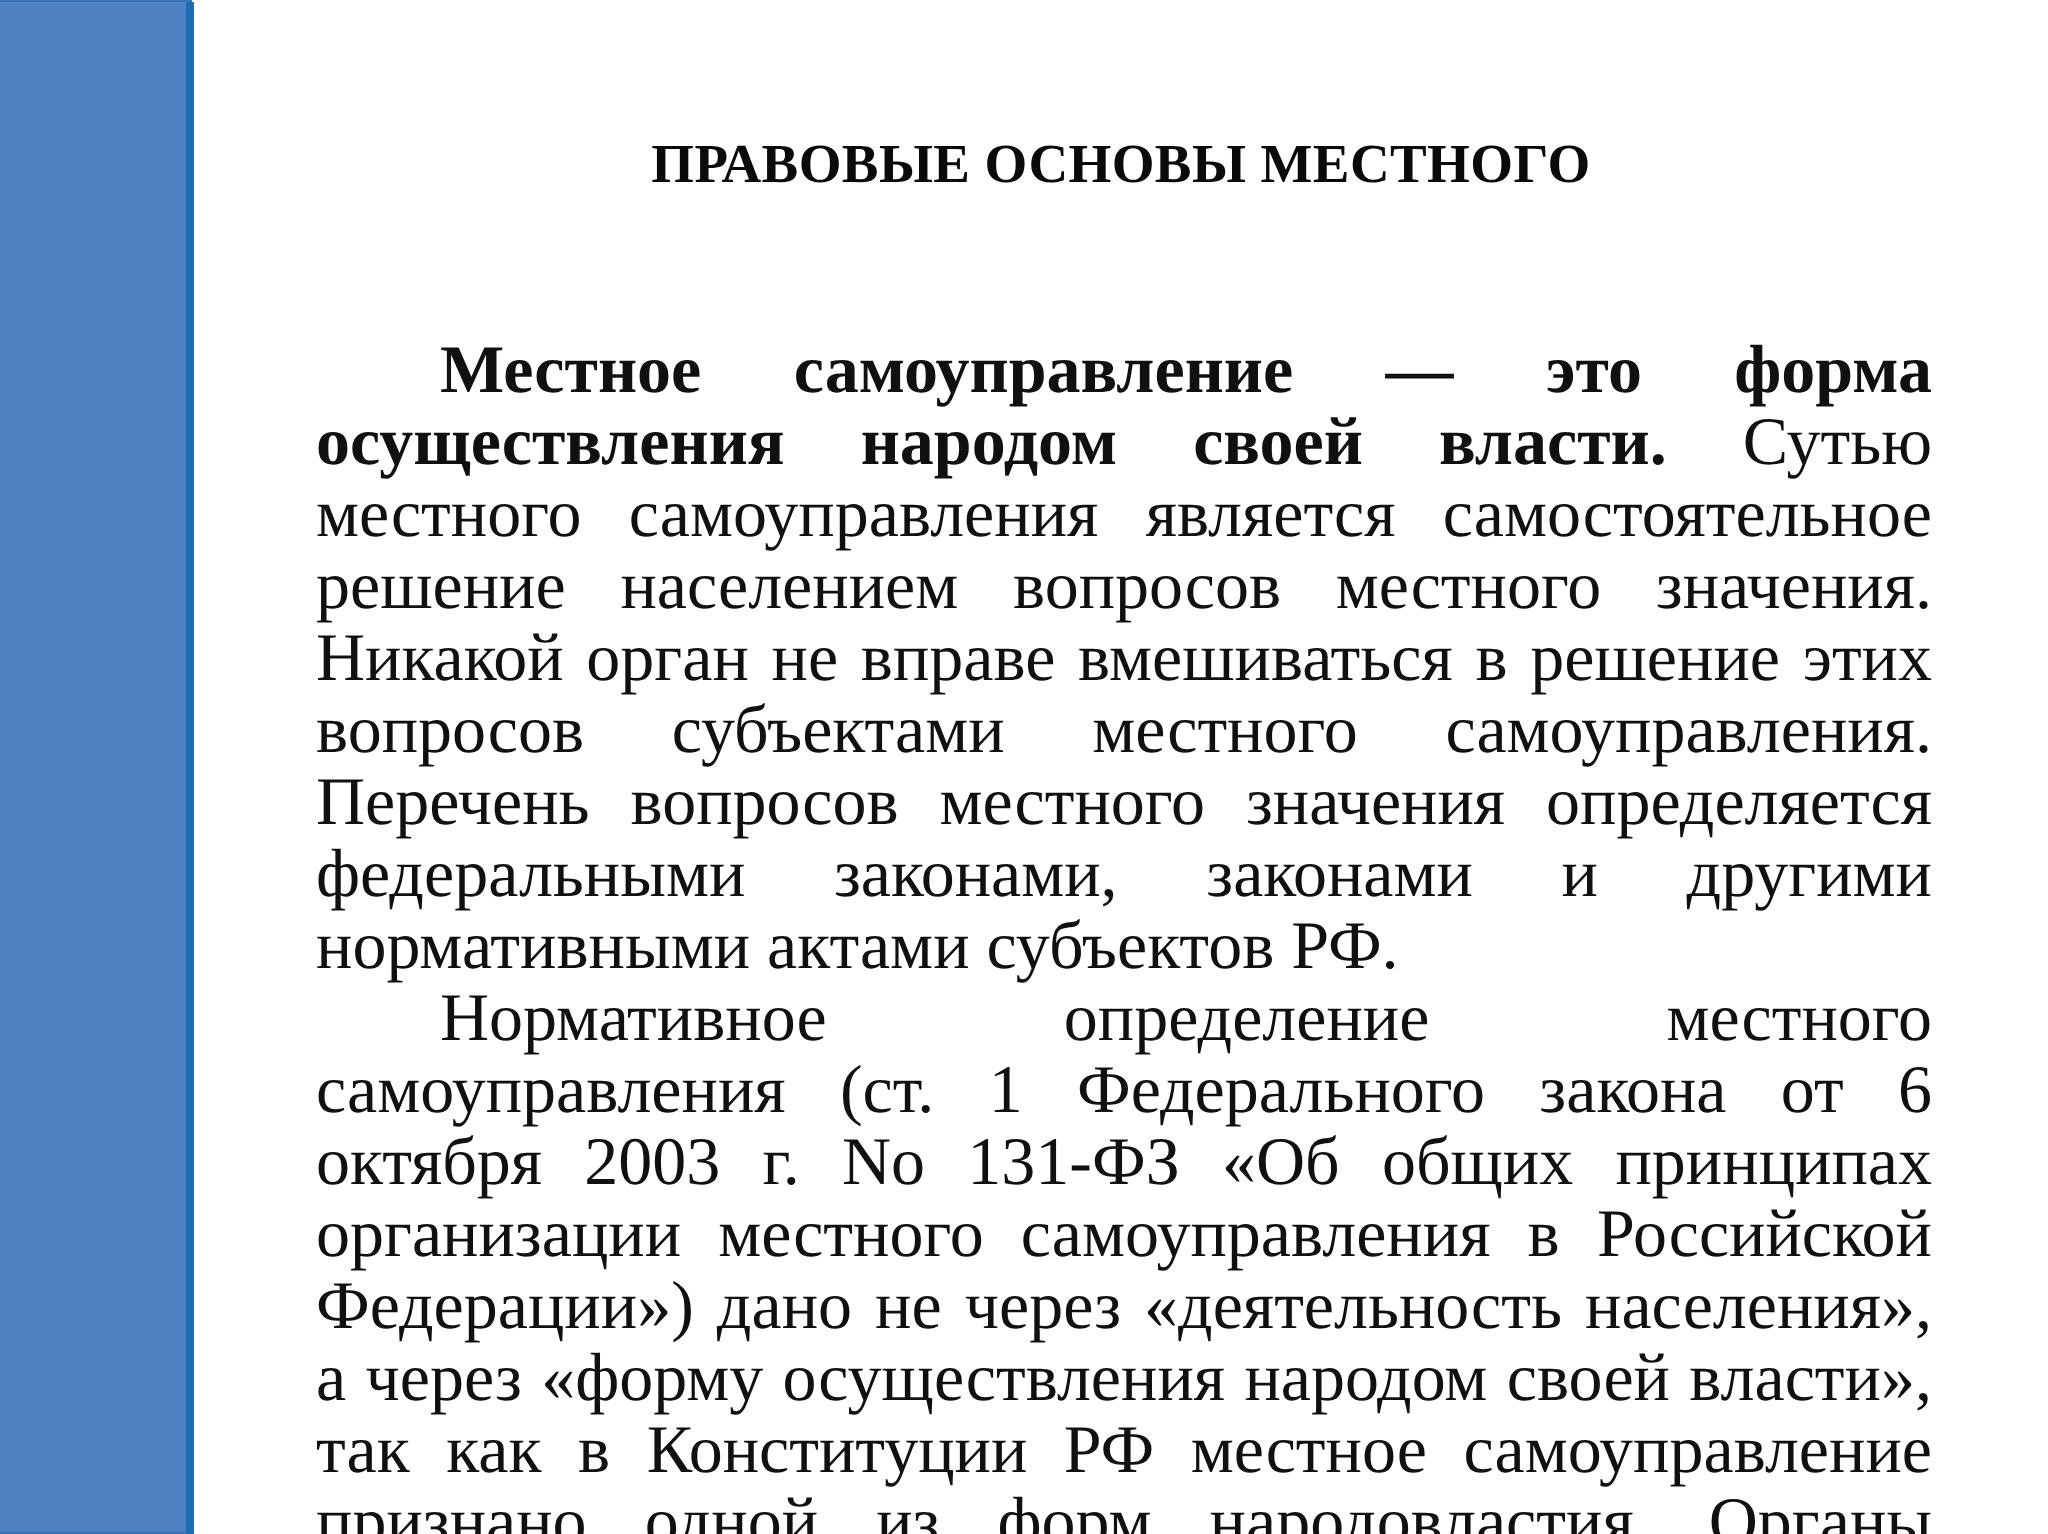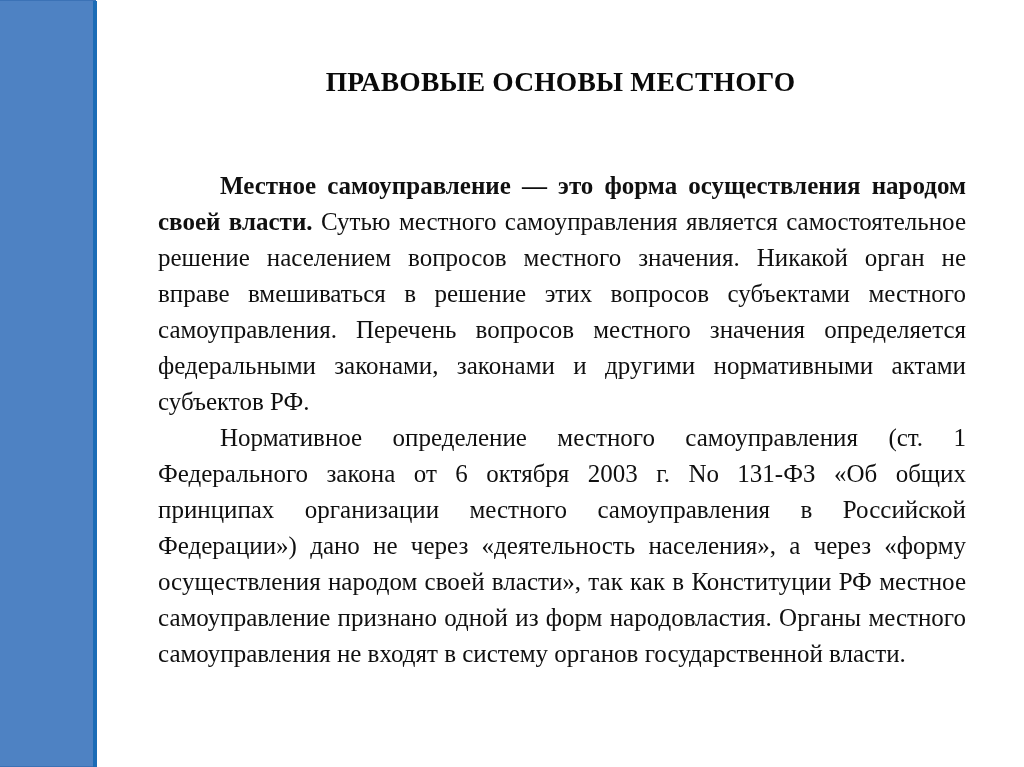--- a/index.html
+++ b/index.html
@@ -77,21 +77,21 @@
     top: 168px;
     width: 808px;
   }
 
   p.para {
     margin: 0;
     padding: 0;
     text-align: justify;
     text-justify: inter-word;
     text-indent: 62px;
-    font-size: 25px;
+    font-size: 34px;
     line-height: 36px;
     color: #101010;
     hyphens: none;
   }
   p.para .lead {
     font-weight: bold;
   }
 </style>
 </head>
 <body>

